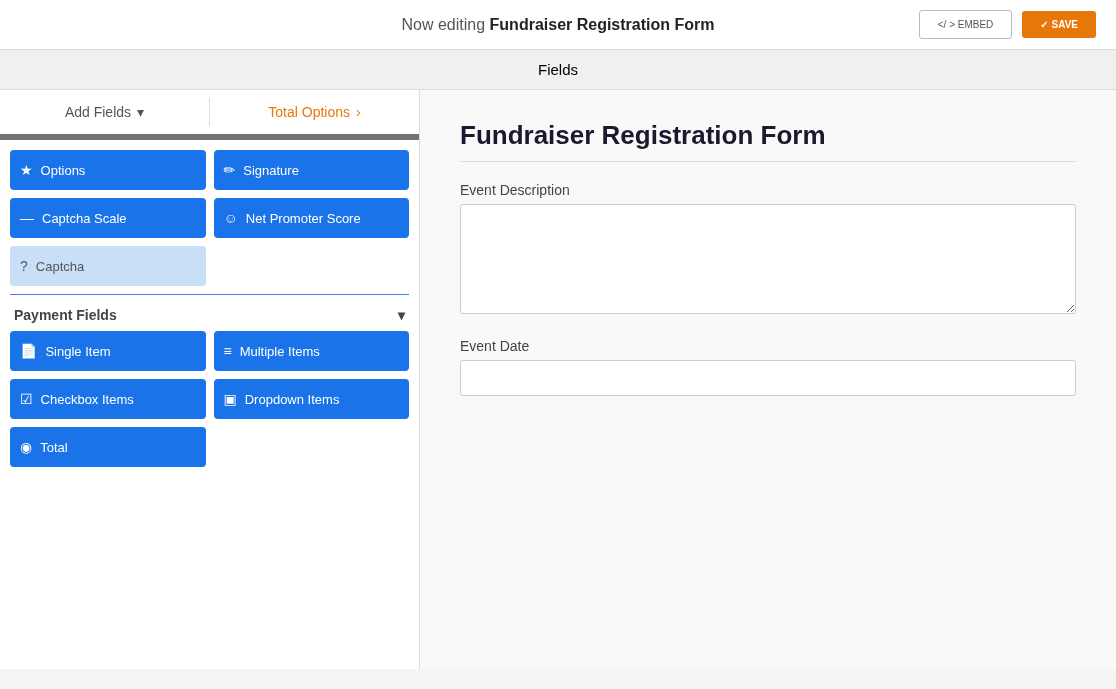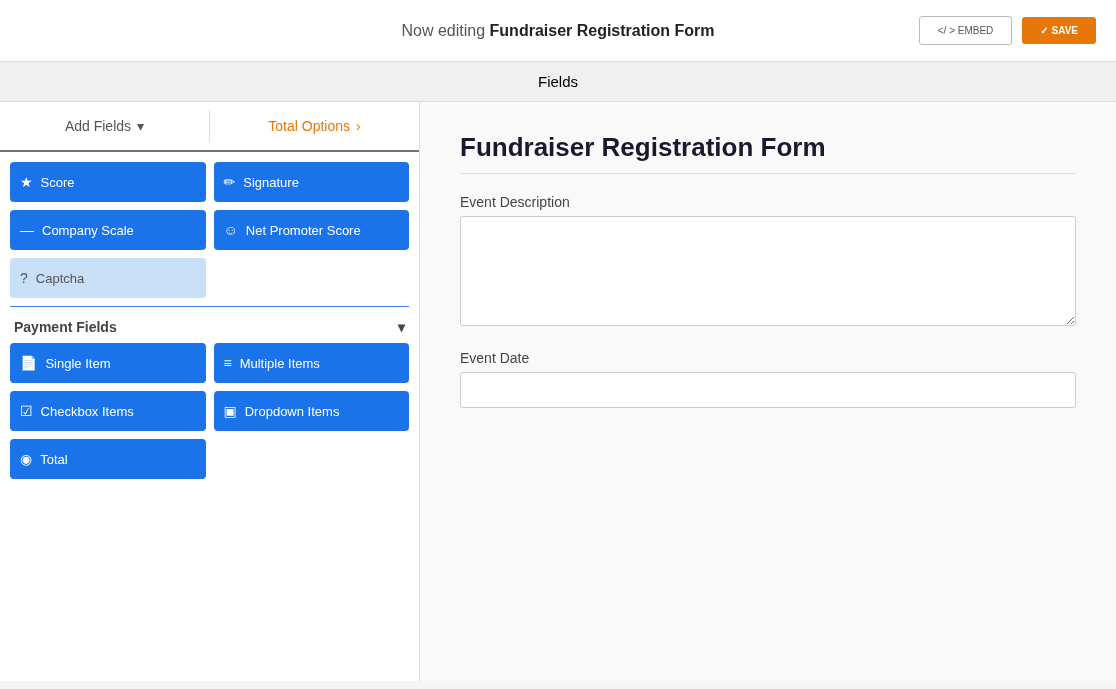--- a/index.html
+++ b/index.html
@@ -2,21 +2,21 @@
 <html><head>
   <meta charset="utf-8">
   <style>
     * { box-sizing: border-box; margin: 0; padding: 0; }
     body { font-family: Arial, sans-serif; background: #f5f5f5; height: 689px; overflow: hidden; }
 
     
     .top-bar {
       background: #fff;
       border-bottom: 1px solid #ddd;
-      height: 62px;
+      height: 50px;
       display: flex;
       align-items: center;
       justify-content: center;
       position: relative;
       padding: 0 20px;
     }
     .top-bar-title {
       font-size: 16px;
       color: #555;
     }
@@ -81,21 +81,21 @@
       width: 420px;
       background: #fff;
       border-right: 1px solid #ddd;
       display: flex;
       flex-direction: column;
       overflow: hidden;
     }
 
     .tab-row {
       display: flex;
-      border-bottom: 2px solid #737373;
+      border-bottom: 6px solid #737373;
       height: 50px;
       justify-content: space-between;
     }
     .tab-btn {
       flex: 1;
       display: flex;
       align-items: center;
       justify-content: center;
       gap: 6px;
       font-size: 14px;
@@ -252,32 +252,32 @@
         <span>Total Options</span>
         <span>›</span>
       </button>
     </div>
 
     <div class="field-scroll">
 
       <div class="field-grid">
         <button class="field-btn">
           <span class="icon">★</span>
-          <span>Score</span>
+          <span>Options</span>
         </button>
         <button class="field-btn">
           <span class="icon">✏</span>
           <span>Signature</span>
         </button>
       </div>
 
       <div class="field-grid">
         <button class="field-btn">
           <span class="icon">—</span>
-          <span>Company Scale</span>
+          <span>Captcha Scale</span>
         </button>
         <button class="field-btn">
           <span class="icon">☺</span>
           <span>Net Promoter Score</span>
         </button>
       </div>
 
       <div class="field-grid">
         <button class="field-btn light">
           <span class="icon">?</span>

